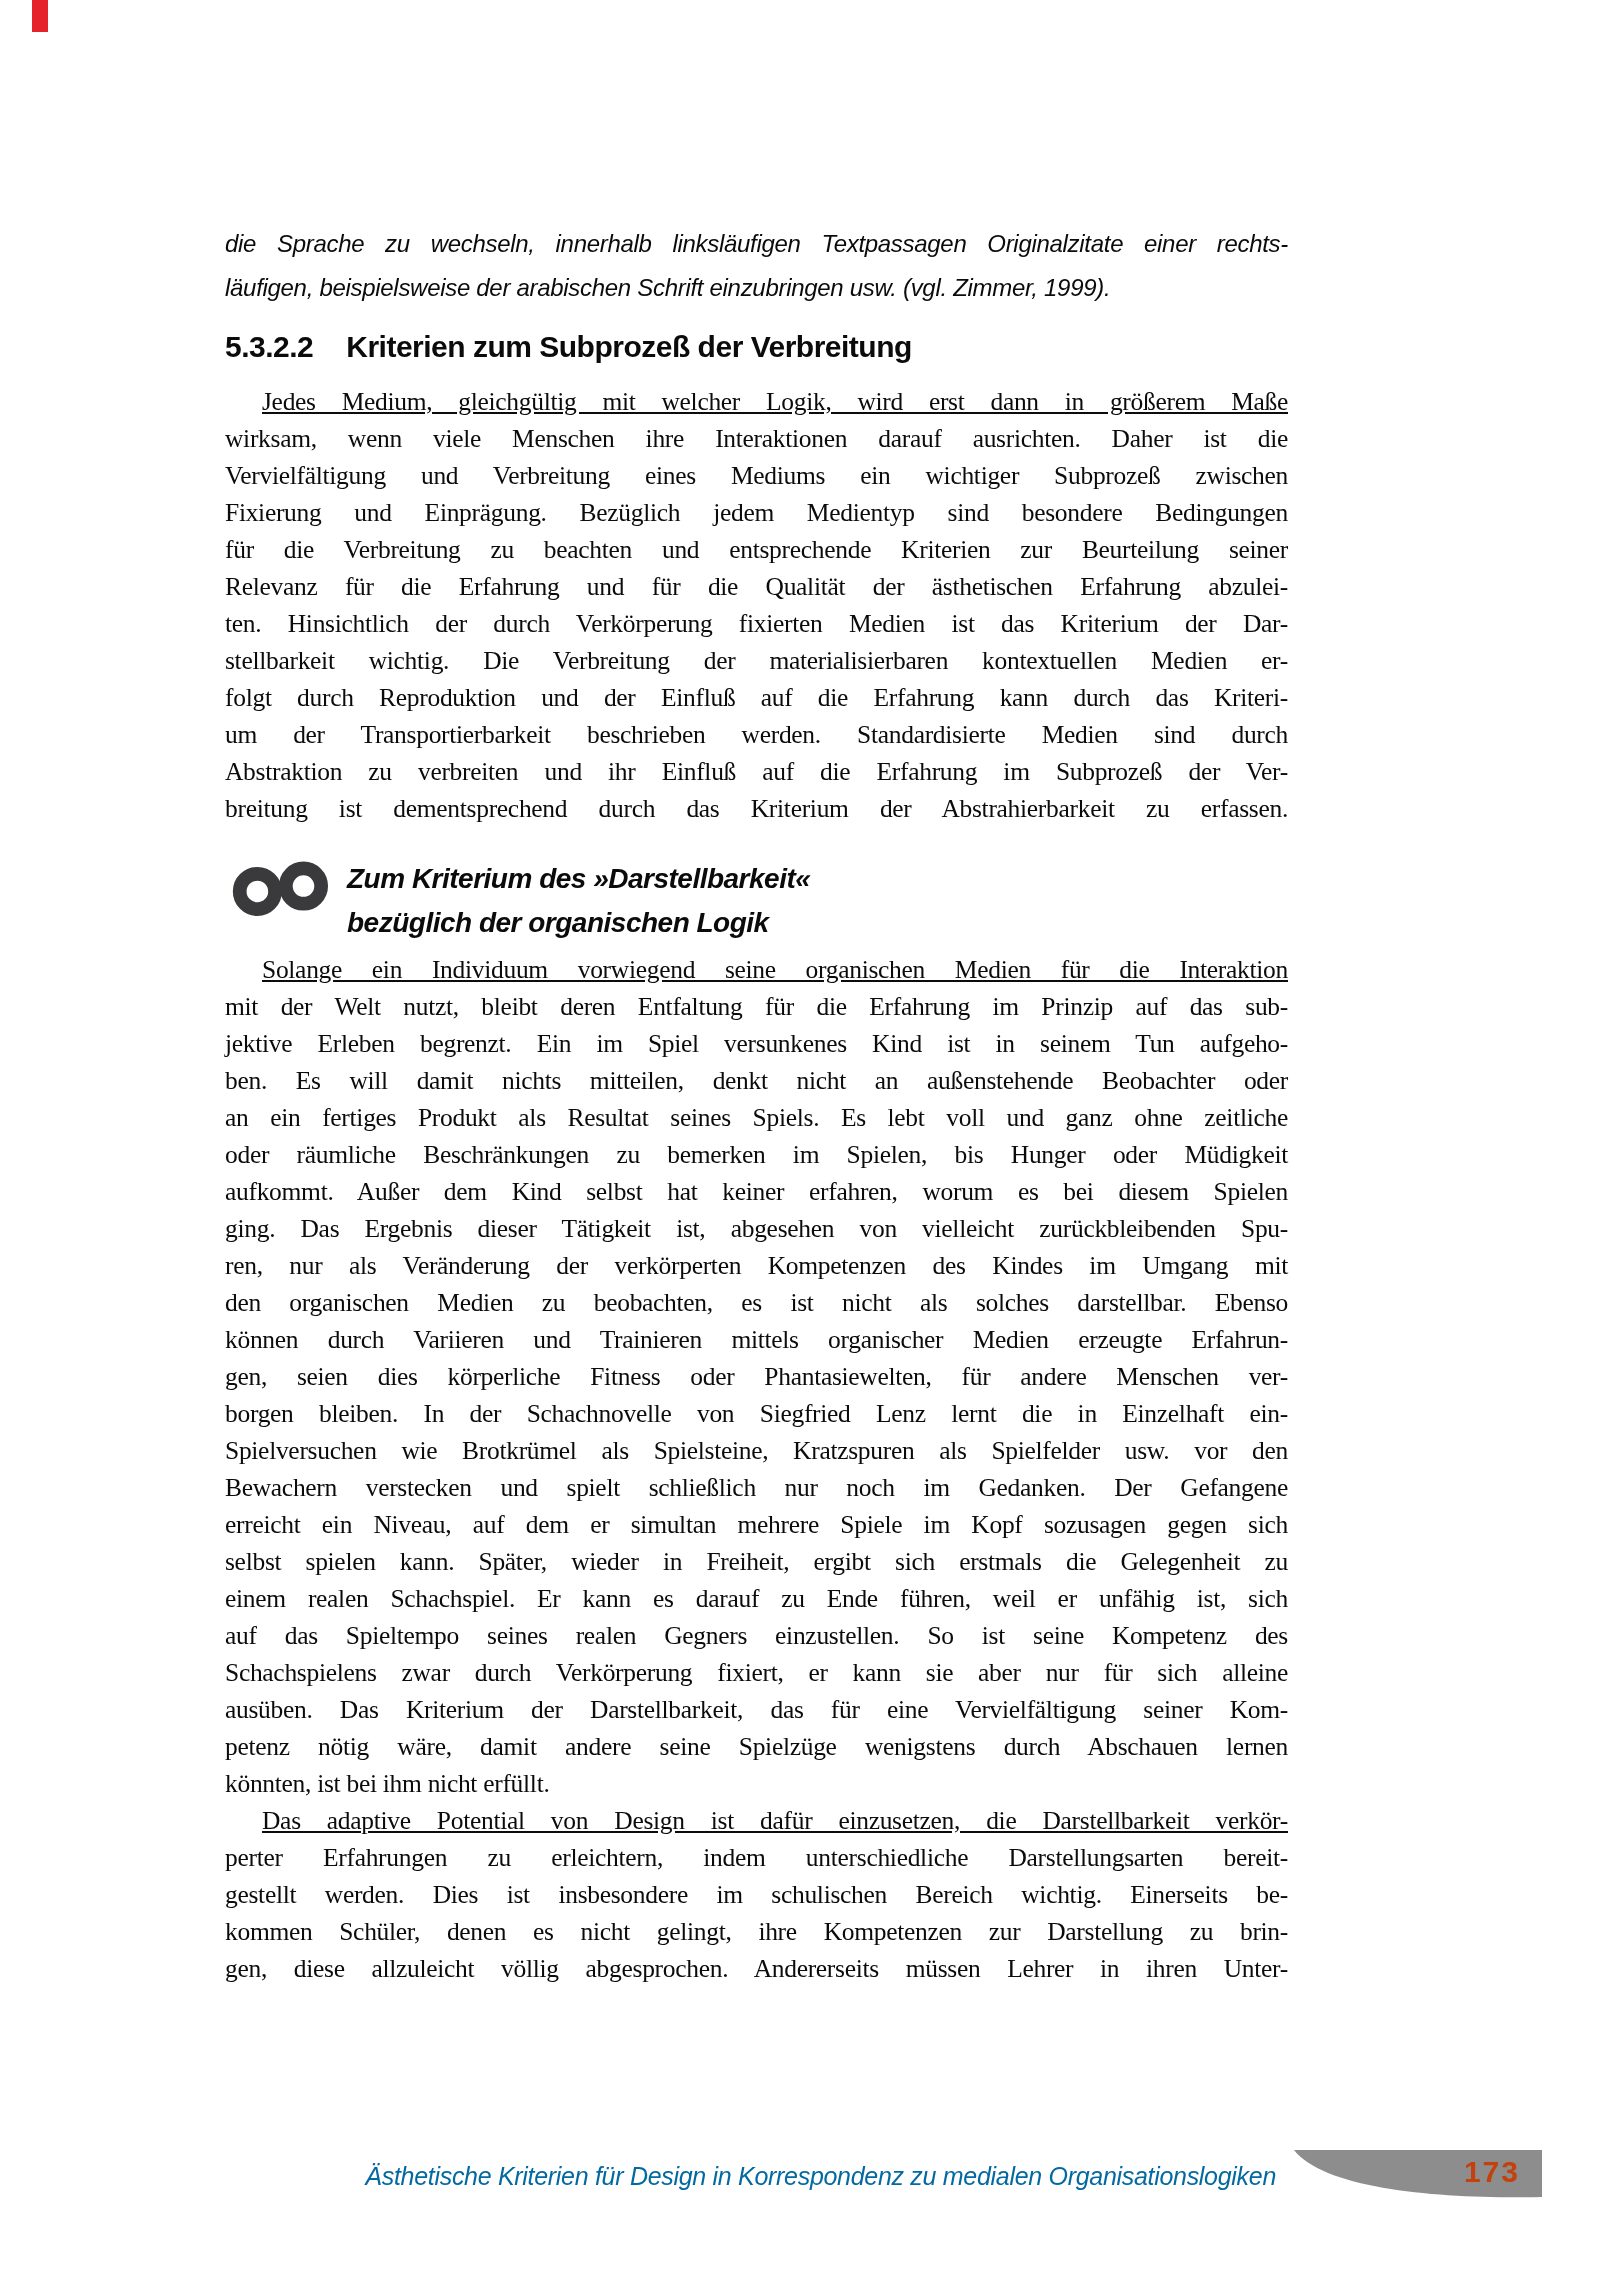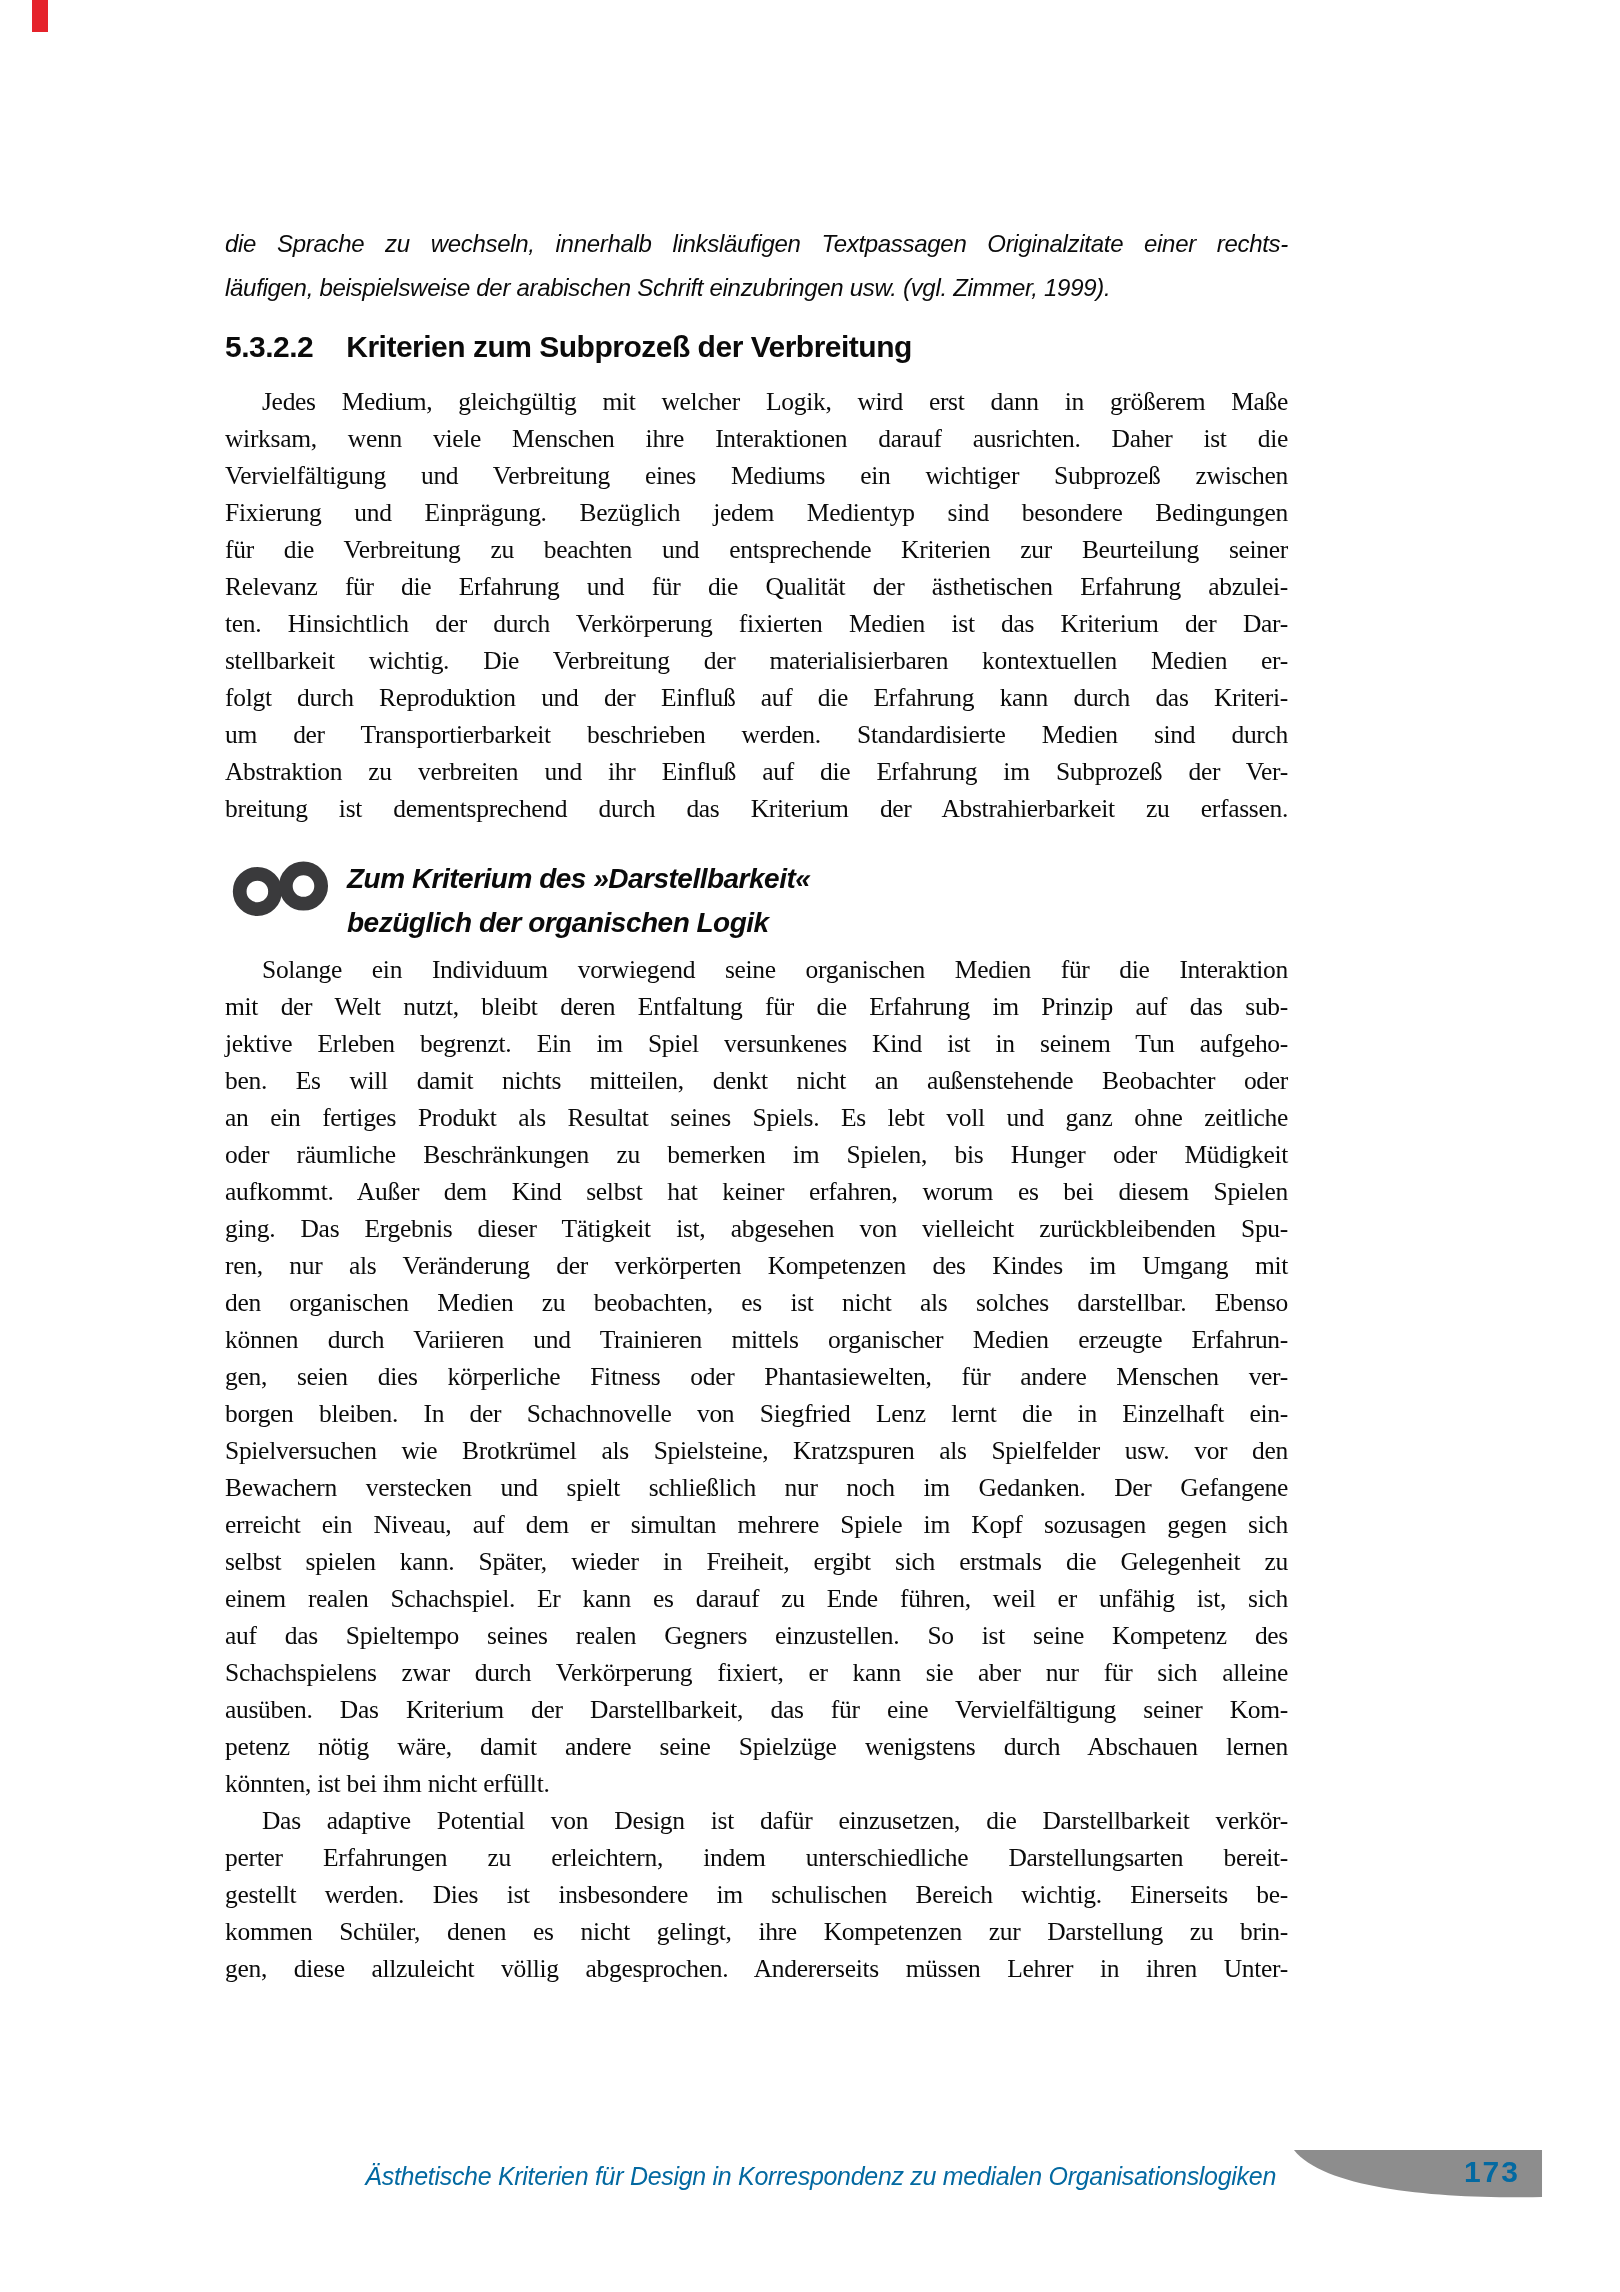--- a/index.html
+++ b/index.html
@@ -15,21 +15,21 @@
   
   #red-mark{left:32px;top:0;width:15.7px;height:32px;background:#e5232b;}
   
   .col{left:225px;width:1063px;}
   .line{
     text-align:justify;
     text-align-last:justify;
     white-space:normal;
   }
   .no-just{text-align-last:left;}
-  .indent{text-indent:37px;}
+  .indent{text-indent:37px;text-decoration:underline;}
   
   #intro{top:222px;font-family:"Liberation Sans","DejaVu Sans",sans-serif;
          font-style:italic;font-size:24px;line-height:44px;letter-spacing:-0.3px;}
   
   #section-heading{top:330px;font-family:"Liberation Sans","DejaVu Sans",sans-serif;
          font-weight:bold;font-size:30px;letter-spacing:-0.5px;display:flex;gap:33px;}
   
   #para1{top:383px;font-size:25.5px;line-height:37px;letter-spacing:-0.3px;}
   #body2{top:951px;font-size:25.5px;line-height:37px;letter-spacing:-0.3px;}
   
@@ -45,21 +45,21 @@
   
   #footer-title{
     left:225px;width:1051px;top:2162px;text-align:right;
     font-family:"Liberation Sans","DejaVu Sans",sans-serif;
     font-style:italic;font-size:25px;letter-spacing:-0.3px;color:#0369a1;
   }
   #page-tab{left:1292px;top:2148px;}
   #page-number{
     right:100px;top:2155px;width:118px;text-align:right;
     font-family:"Liberation Sans","DejaVu Sans",sans-serif;
-    font-weight:bold;font-size:30px;letter-spacing:2px;color:#0369a1;
+    font-weight:bold;font-size:30px;letter-spacing:2px;color:#c2410c;
   }
 </style>
 </head>
 <body>
 
 <div id="page-root">
 
   <div id="red-mark" class="abs"></div>
 
   <div id="intro" class="abs col">

